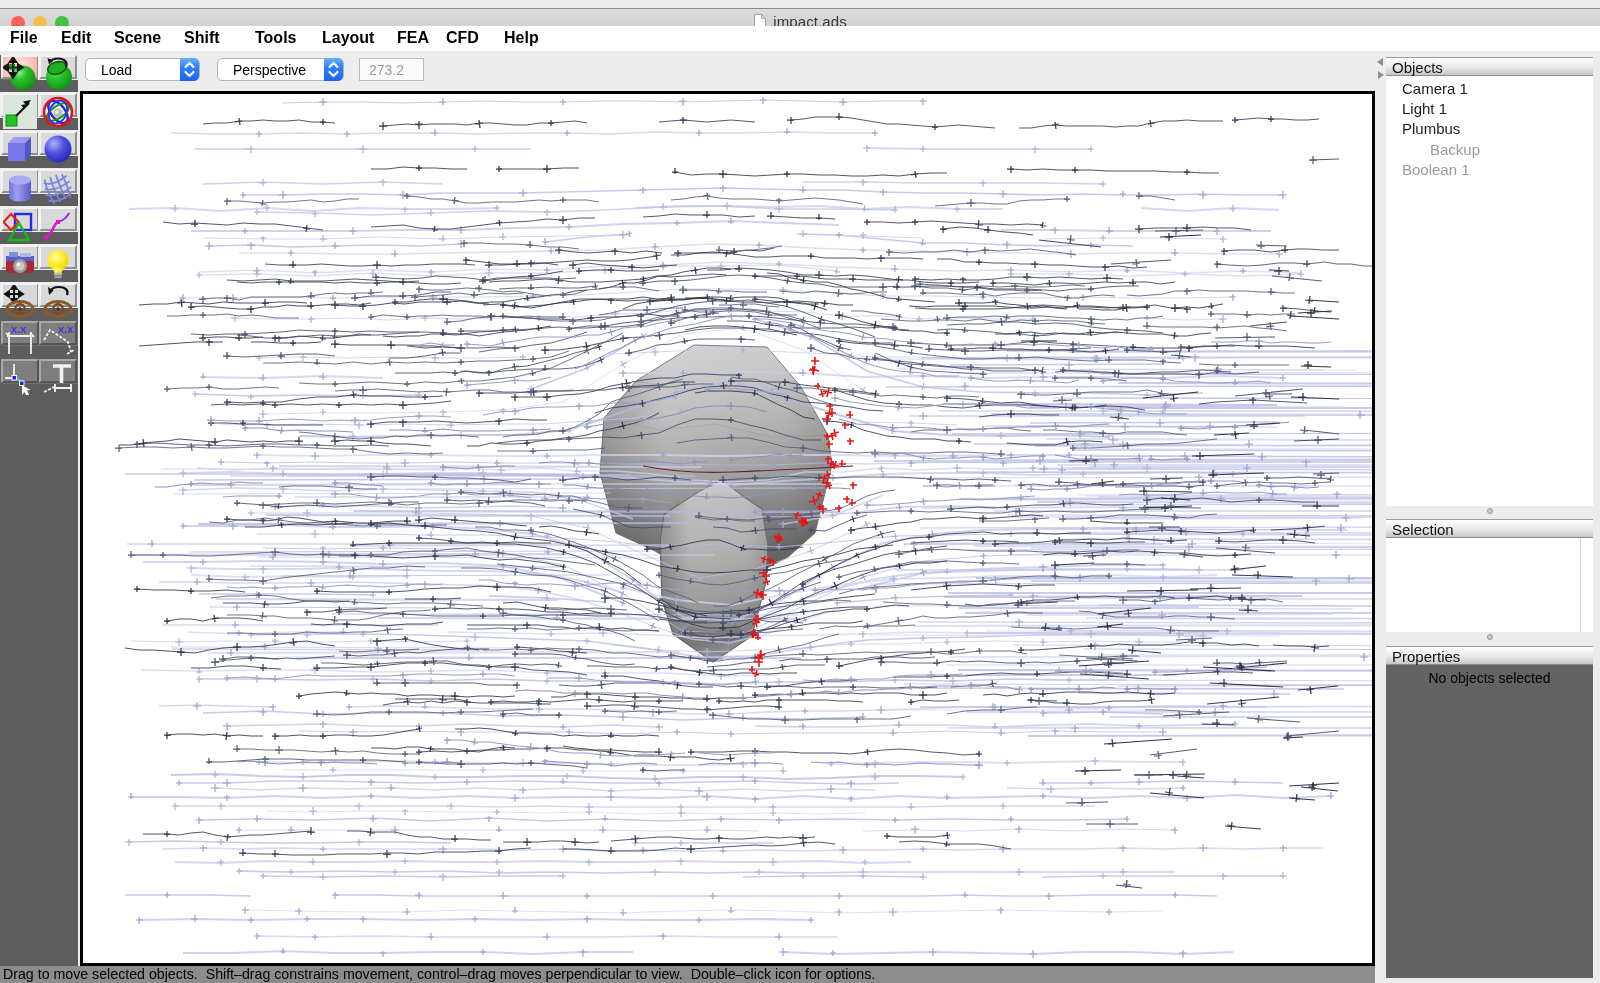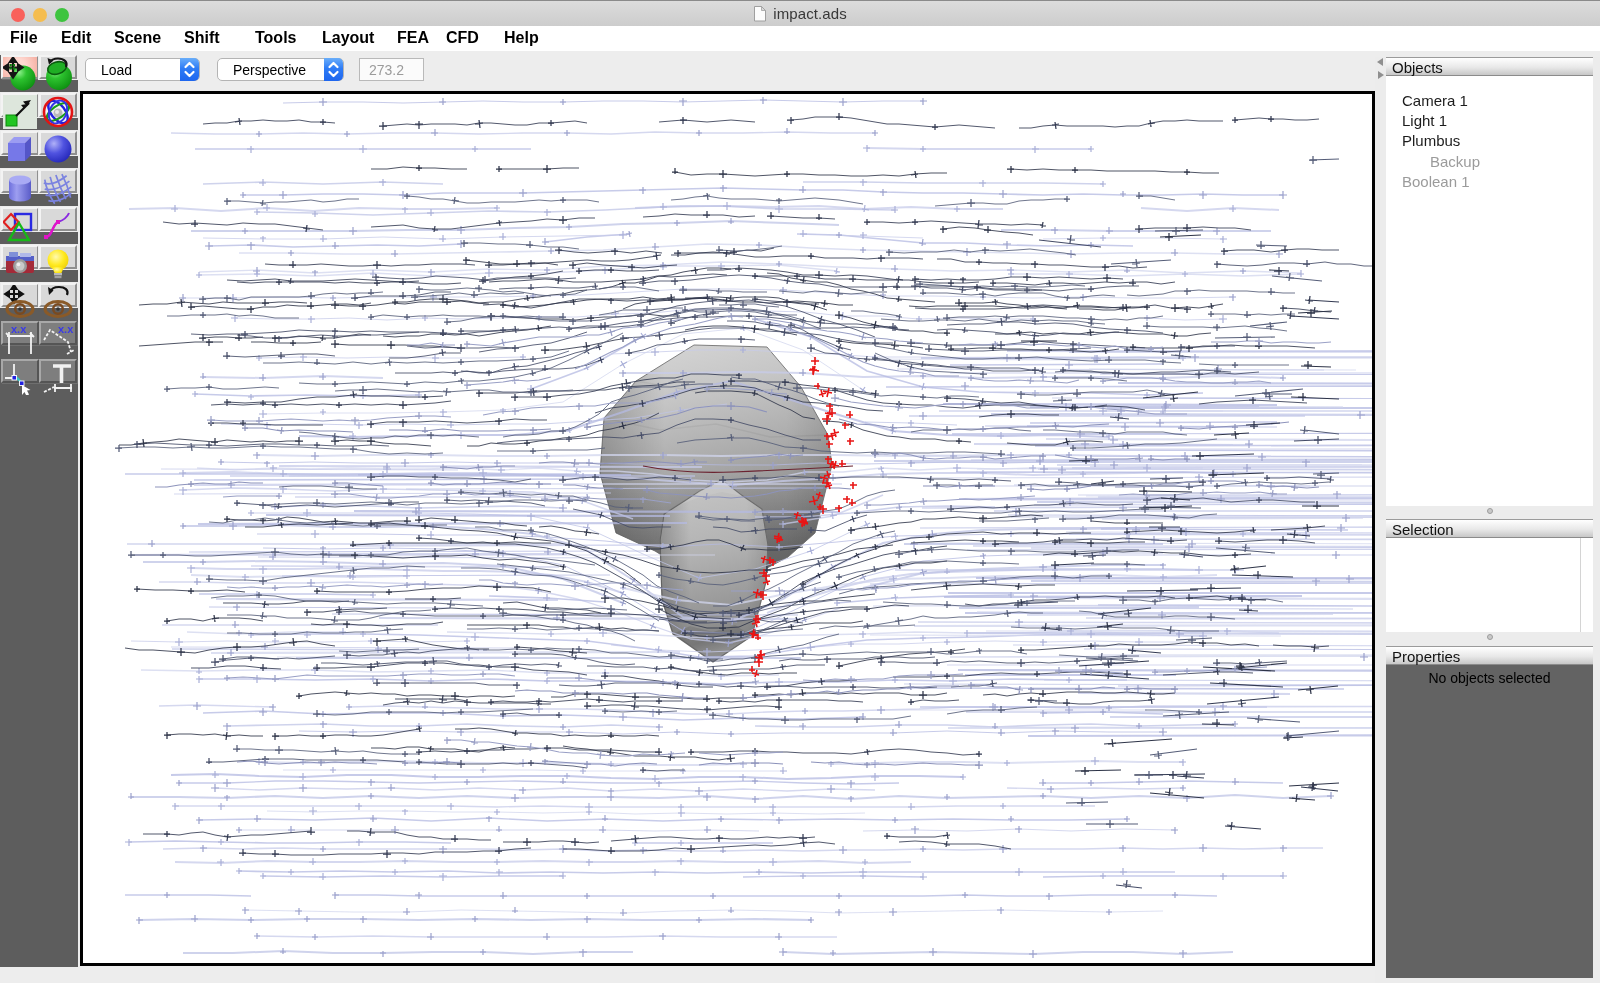--- a/index.html
+++ b/index.html
@@ -1,20 +1,20 @@
 <!DOCTYPE html>
 <html><head>
 <meta charset="utf-8">
 <style>
 * { margin:0; padding:0; box-sizing:border-box; }
 html,body { width:1600px; height:983px; overflow:hidden; font-family:"Liberation Sans", sans-serif; }
 #win { position:relative; width:1600px; height:983px; background:#ededed; }
 
 
-#titlebar { position:absolute; left:0; top:0; width:1600px; height:34px;
+#titlebar { position:absolute; left:0; top:8px; width:1600px; height:34px;
   background:linear-gradient(#dcdcdc,#c8c8c8);
   border-top:1px solid #8a8a8a; border-bottom:1px solid #a9a9a9; }
 .tl { position:absolute; top:7px; width:14px; height:14px; border-radius:50%; }
 #tl-r { left:11px; background:#f9615b; }
 #tl-y { left:33px; background:#f5bd4f; }
 #tl-g { left:55px; background:#3ec43f; }
 #title { position:absolute; top:0; left:0; width:100%; height:25px; text-align:center;
   font-size:15px; line-height:25px; color:#383838; font-weight:500; letter-spacing:0.1px;}
 #docicon { display:inline-block; position:relative; top:3px; width:14px; height:17px; margin-right:6px; }
 
@@ -65,21 +65,21 @@
 #redge { position:absolute; left:1593px; top:57px; width:7px; height:926px; background:#ececec; }
 #rpanel { position:absolute; left:1386px; top:57px; width:171px; height:926px; background:#ffffff; }
 .phead { position:absolute; left:0; width:207px; height:19px;
   background:linear-gradient(#ffffff,#e8e8e8 55%,#c7c7c7);
   border-top:1px solid #9b9b9b; border-bottom:1px solid #8b8b8b;
   font-size:15px; color:#111; padding:1px 0 0 6px; }
 .psplit { position:absolute; left:0; width:207px; background:#ececec; }
 .psplit .dot { position:absolute; left:101px; top:2px; width:6px; height:6px; border-radius:50%;
   background:#c9c9c9; border:1px solid #9d9d9d; }
 #objlist { position:absolute; left:0; top:19px; width:207px; height:430px; background:#fff;
-  font-size:15px; color:#1c1c1c; padding:15px 0 0 16px; line-height:20.2px; }
+  font-size:15px; color:#1c1c1c; padding:3px 0 0 16px; line-height:20.2px; }
 #objlist .dim { color:#9b9b9b;margin-left:28px; }
 #sellist { position:absolute; left:0; top:481px; width:207px; height:94px; background:#fff; }
 #sellist .sb { position:absolute; right:12px; top:0; width:1px; height:94px; background:#d4d4d4; }
 #props { position:absolute; left:0; top:608px; width:207px; height:313px; background:#636363;
   font-size:14px; color:#000; text-align:center; padding-top:5px; }
 #pbottom { position:absolute; left:0; top:921px; width:207px; height:5px; background:#ececec; }
 </style>
 </head>
 <body>
 <div id="win">
@@ -404,20 +404,21 @@
 <path d="M560 372q40 8 90 6t120 -6" stroke="#6b2330" stroke-width="1.2" fill="none"></path>
 <path d="M152 28l7 -1M156 24l1 7M237 28l6 0M240 25l-0 6M332 30l8 0M336 27l-0 8M392 30l8 -1M396 26l1 8M465 29l6 -0M468 26l0 6M296 32l8 0M300 28l-0 8M597 26l7 -0M600 23l0 7M753 23l7 -0M756 19l0 7M849 33l6 0M852 30l-0 6M704 26l7 0M708 23l-0 7M969 31l7 -1M972 28l1 7M1065 30l7 -1M1067 26l1 7M1185 25l6 0M1188 22l-0 6M1149 26l6 0M1152 23l-0 6M108 130l7 -0M112 126l0 7M220 134l7 1M224 131l-1 7M349 135l6 1M352 132l-1 6M413 129l6 -1M416 126l1 6M476 126l8 0M480 122l-0 8M620 121l7 0M624 117l-0 7M733 124l6 -0M736 120l0 6M684 122l7 0M688 118l-0 7M829 128l6 -0M832 125l0 6M892 130l8 1M896 126l-1 8M957 131l6 1M960 128l-1 6M781 128l6 0M784 125l-0 6M1100 134l8 -0M1104 130l0 8M1052 135l8 0M1056 131l-0 8M206 171l7 0M210 167l-0 7M290 171l8 -0M294 167l0 8M445 169l7 -0M448 166l0 7M570 162l8 -1M573 158l1 8M402 171l7 0M406 167l-0 7M640 159l7 1M644 156l-1 7M725 162l6 0M728 159l-0 6M795 164l7 -0M798 161l0 7M893 168l6 0M896 165l-0 6M948 170l7 0M952 167l-0 7M1019 173l7 0M1022 170l-0 7M205 187l6 1M208 184l-1 6M316 188l7 0M320 184l-0 7M445 182l6 -0M448 179l0 6M396 187l7 0M400 183l-0 7M525 176l6 -0M528 173l0 6M493 177l6 0M496 174l-0 6M652 175l7 -0M656 171l0 7M732 181l8 -0M736 177l0 8M813 185l7 1M816 182l-1 7M877 185l6 0M880 183l-0 6M940 183l8 -0M944 179l0 8M1020 184l8 -0M1024 180l0 8M829 185l7 0M832 182l-0 7M193 188l6 -0M196 185l0 6M291 189l6 0M294 186l-0 6M472 186l8 1M476 182l-1 8M557 185l6 -1M560 182l1 6M711 182l6 0M714 179l-0 6M766 185l7 -0M770 181l0 7M865 189l6 0M868 186l-0 6M669 182l6 0M672 179l-0 6M963 190l6 -1M966 186l1 6M1046 189l7 -0M1050 185l0 7M907 189l6 0M910 186l-0 6M429 211l7 1M432 208l-1 7M525 206l6 0M528 204l-0 6M620 204l7 -1M624 200l1 7M700 208l8 0M704 205l-0 8M669 205l6 0M672 202l-0 6M877 215l6 -0M880 212l0 6M941 213l7 -1M944 209l1 7M1036 214l7 -0M1040 210l0 7M1101 215l7 0M1104 212l-0 7M1229 216l6 1M1232 213l-1 6M1197 214l7 0M1200 211l-0 7M177 309l6 -0M180 306l0 6M267 301l7 -1M270 297l1 7M339 303l6 -0M342 300l0 6M141 308l7 0M144 305l-0 7M446 298l8 -1M450 294l1 8M536 294l8 -1M539 289l1 8M393 299l7 0M396 296l-0 7M699 288l7 0M702 285l-0 7M788 299l8 1M793 296l-1 8M645 287l7 0M648 284l-0 7M897 307l6 1M900 304l-1 6M986 314l7 1M990 310l-1 7M861 304l7 0M864 301l-0 7M1166 306l7 -0M1170 303l0 7M189 311l6 0M192 308l-0 6M253 311l6 0M256 308l-0 6M316 311l8 0M320 307l-0 8M460 303l8 -0M464 299l0 8M541 290l7 -1M543 285l1 7M653 281l6 0M656 279l-0 6M428 303l7 0M432 300l-0 7M813 310l6 0M816 307l-0 6M892 312l7 -1M896 308l1 7M988 313l7 0M992 310l-0 7M749 296l6 0M752 293l-0 6M157 329l6 0M160 326l-0 6M125 329l6 0M128 326l-0 6M316 328l8 -0M320 325l0 8M412 327l7 -0M416 324l0 7M284 330l7 0M288 327l-0 7M556 310l7 -1M559 306l1 7M637 292l7 -1M640 288l1 7M701 303l6 1M705 301l-1 6M924 320l8 -0M928 316l0 8M365 447l6 0M368 444l-0 6M477 457l6 1M481 455l-1 6M574 506l5 3M578 505l-3 5M333 444l6 0M336 441l-0 6M685 511l7 -4M686 505l4 7M733 482l5 -2M735 479l2 5M828 457l7 -1M832 454l1 7M653 521l6 0M656 518l-0 6M973 447l7 -1M976 443l1 7M1084 447l7 0M1088 443l-0 7M909 450l7 0M912 446l-0 7M1196 446l8 -0M1200 442l0 8M1132 447l7 0M1136 443l-0 7M179 510l7 1M182 507l-1 7M347 505l6 0M350 502l-0 6M459 513l7 1M463 510l-1 7M654 541l7 -0M658 537l0 7M711 527l6 -2M713 523l2 6M781 515l6 -0M784 512l0 6M599 539l6 0M602 536l-0 6M935 509l7 -1M938 505l1 7M991 504l6 -1M994 500l1 6M1145 504l6 1M1148 501l-1 6M1103 504l7 0M1106 500l-0 7M252 516l7 -1M256 512l1 7M221 518l7 0M224 515l-0 7M413 515l6 0M416 512l-0 6M525 519l7 0M528 516l-0 7M349 515l6 0M352 512l-0 6M717 518l6 -1M720 515l1 6M177 574l7 0M180 570l-0 7M284 573l8 -0M288 569l0 8M339 569l6 -0M342 566l0 6M428 573l8 -0M432 569l0 8M230 574l7 0M234 570l-0 7M591 590l7 1M595 588l-1 7M518 582l7 0M522 578l-0 7M735 588l7 -1M738 584l1 7M681 593l7 0M684 589l-0 7M861 582l6 -0M864 579l0 6M951 580l6 0M954 577l-0 6M1041 580l7 0M1044 576l-0 7M1130 578l7 -1M1134 574l1 7M356 605l8 1M360 601l-1 8M453 607l6 -0M456 604l0 6M513 606l7 0M516 602l-0 7M573 607l6 0M576 604l-0 6M405 608l6 0M408 605l-0 6M693 606l6 -0M696 603l0 6M633 607l6 0M636 604l-0 6M825 608l6 0M828 605l-0 6M980 609l7 0M984 605l-0 7M1065 606l7 -1M1068 603l1 7M945 606l6 0M948 603l-0 6M320 608l7 -1M324 604l1 7M381 608l7 0M384 605l-0 7M453 609l6 1M456 606l-1 6M548 612l8 1M552 608l-1 8M621 615l7 0M624 612l-0 7M692 613l7 0M696 609l-0 7M501 612l7 0M504 608l-0 7M381 657l6 -0M384 654l0 6M461 654l7 -0M464 651l0 7M572 658l7 -0M576 654l0 7M333 658l6 0M336 655l-0 6M669 657l6 -0M672 654l0 6M781 658l6 -1M784 655l1 6M893 660l6 -0M896 657l0 6M605 658l6 0M608 655l-0 6M81 740l6 0M84 737l-0 6M141 742l7 1M145 740l-1 7M224 738l8 -0M228 733l0 8M284 738l8 1M288 734l-1 8M368 745l7 0M372 741l-0 7M440 748l8 0M444 744l-0 8M488 748l8 0M492 744l-0 8M548 745l8 -1M552 741l1 8M633 744l7 -0M636 741l0 7M716 744l8 0M720 740l-0 8M860 742l7 -1M864 738l1 7M801 742l6 0M804 739l-0 6M189 760l7 0M192 756l-0 7M300 760l8 -0M304 756l0 8M412 757l7 -0M416 753l0 7M156 759l7 0M160 755l-0 7M525 757l7 0M528 753l-0 7M604 755l8 0M608 751l-0 8M717 749l7 -1M720 746l1 7M861 750l6 1M864 747l-1 6M1086 681l8 -0M1090 677l0 8M1204 221l8 1M1208 217l-1 8M1021 571l8 -1M1025 566l1 8M1041 520l8 -1M1045 515l1 8M1207 440l8 1M1212 436l-1 8M1124 494l8 -0M1128 490l0 8M1222 206l8 1M1227 202l-1 8M1022 581l8 1M1026 577l-1 8M1100 681l8 1M1104 677l-1 8M1170 481l8 0M1175 477l-0 8M1136 589l8 0M1141 585l-0 8M1155 610l8 -1M1158 605l1 8M1191 177l8 0M1196 173l-0 8M1144 731l8 1M1149 728l-1 8M959 533l8 1M963 529l-1 8M1155 504l8 0M1159 500l-0 8M1073 497l8 -0M1078 493l0 8M1161 516l8 0M1165 511l-0 8M999 367l8 -0M1003 362l0 8M1167 332l8 -0M1171 327l0 8M1015 390l8 -1M1019 385l1 8M1045 556l8 1M1050 552l-1 8M1225 693l8 1M1230 689l-1 8M1129 629l8 0M1134 625l-0 8M968 471l8 -0M972 467l0 8M1113 362l8 -0M1117 358l0 8M472 156l7 0M476 153l-0 7M528 157l7 0M532 154l-0 7M591 159l7 0M595 156l-0 7M647 158l7 0M651 154l-0 7M810 193l7 0M814 189l-0 7M891 193l7 0M894 190l-0 7M564 207l7 0M567 204l-0 7M486 171l7 0M490 168l-0 7M545 173l7 0M549 170l-0 7M1138 157l7 0M1141 154l-0 7M1198 156l7 0M1202 152l-0 7" stroke="#333a52" stroke-width="1.25" fill="none"></path>
 <path d="M333 74l6 0M336 71l-0 6M460 75l8 -0M464 71l0 8M413 75l6 0M416 72l-0 6M636 80l8 0M640 76l-0 8M701 80l6 -0M704 77l0 6M828 81l7 -1M832 77l1 7M589 78l6 0M592 74l-0 6M989 76l6 -0M992 73l0 6M1101 78l6 0M1104 75l-0 6M924 75l7 0M928 72l-0 7M164 215l7 0M168 212l-0 7M224 212l7 -0M228 208l0 7M105 213l7 0M108 209l-0 7M356 205l8 0M360 201l-0 8M441 205l6 -1M444 201l1 6M309 208l6 0M312 205l-0 6M536 190l7 -2M539 186l2 7M608 177l7 -1M612 173l1 7M717 186l6 1M721 183l-1 6M813 205l6 1M816 202l-1 6M909 208l6 -1M912 205l1 6M872 209l7 0M876 205l-0 7M1040 214l8 -1M1043 210l1 8M1125 213l6 -1M1128 209l1 6M1088 214l8 0M1092 210l-0 8M94 209l8 -1M98 205l1 8M179 209l7 0M182 205l-0 7M276 212l7 -0M280 209l0 7M361 208l7 -0M364 204l0 7M248 211l8 0M252 207l-0 8M487 208l6 -1M490 205l1 6M584 204l8 -1M588 200l1 8M417 211l6 0M420 208l-0 6M640 206l7 1M644 203l-1 7M738 209l7 1M742 206l-1 7M878 212l7 -0M882 208l0 7M990 212l7 -1M994 208l1 7M1061 213l6 -0M1064 210l0 6M152 244l7 0M156 240l-0 7M116 244l7 0M120 240l-0 7M237 244l6 1M240 241l-1 6M189 244l7 0M192 241l-0 7M357 240l6 -0M360 236l0 6M453 235l6 -1M455 231l1 6M585 206l7 -1M588 202l1 7M645 204l6 1M648 201l-1 6M728 211l7 2M733 209l-2 7M788 230l8 2M793 227l-2 8M861 239l6 -0M864 236l0 6M752 221l8 0M756 217l-0 8M933 239l6 -1M936 236l1 6M1004 239l7 -1M1007 235l1 7M1088 241l7 1M1092 238l-1 7M123 248l7 -0M126 245l0 7M207 249l6 0M210 246l-0 6M304 251l8 -0M308 247l0 8M248 250l8 0M252 246l-0 8M500 253l7 -1M503 248l1 7M458 256l8 0M462 252l-0 8M668 234l8 1M672 231l-1 8M808 251l8 1M812 247l-1 8M753 247l6 0M756 244l-0 6M906 254l7 0M910 250l-0 7M963 256l6 -0M966 253l0 6M1019 257l6 -1M1022 254l1 6M865 255l6 0M868 251l-0 6M1103 254l7 0M1106 251l-0 7M1172 252l7 -0M1176 248l0 7M1047 253l6 0M1050 250l-0 6M56 350l8 -1M60 345l1 8M128 348l7 0M132 344l-0 7M212 347l8 0M216 343l-0 8M284 347l8 0M288 343l-0 8M248 347l8 0M252 343l-0 8M441 349l6 -0M444 346l0 6M536 333l7 -2M539 328l2 7M669 299l6 1M672 296l-1 6M765 330l6 1M769 328l-1 6M873 347l6 0M876 344l-0 6M740 327l7 0M744 324l-0 7M980 349l7 -2M983 344l2 7M177 426l6 0M180 424l-0 6M248 428l7 -1M252 424l1 7M321 427l7 0M324 423l-0 7M141 425l6 0M144 422l-0 6M368 426l7 0M372 422l-0 7M332 426l7 0M336 422l-0 7M501 438l7 1M504 435l-1 7M585 453l6 -1M587 450l1 6M657 453l6 3M661 451l-3 6M561 455l6 0M564 452l-0 6M789 433l7 -1M792 429l1 7M896 424l8 0M900 421l-0 8M765 436l7 0M768 433l-0 7M1041 429l6 -0M1044 425l0 6M195 431l6 -1M198 428l1 6M338 432l7 0M342 428l-0 7M428 442l7 2M433 439l-2 7M519 465l7 3M524 463l-3 7M285 430l7 0M288 426l-0 7M609 522l6 2M613 520l-2 6M771 463l5 -3M773 459l3 5M843 443l6 -0M846 440l0 6M950 439l7 -0M954 435l0 7M717 490l6 0M720 487l-0 6M1095 437l7 0M1098 434l-0 7M1167 437l6 -1M1170 433l1 6M1041 438l6 0M1044 434l-0 6M1220 434l8 -1M1224 430l1 8M303 449l6 -0M306 446l0 6M411 449l6 -0M414 446l0 6M267 451l6 0M270 447l-0 6M519 457l6 1M523 455l-1 6M590 474l7 1M595 471l-1 7M681 476l7 -0M684 472l0 7M789 453l6 -1M792 450l1 6M482 451l7 0M486 447l-0 7M897 447l6 0M900 444l-0 6M1004 449l7 0M1008 446l-0 7M969 448l6 0M972 445l-0 6M268 461l7 0M272 458l-0 7M349 462l7 -0M352 459l0 7M477 472l6 1M481 470l-1 6M636 534l7 -0M640 530l0 7M748 494l7 -3M751 488l3 7M813 472l6 -1M816 469l1 6M572 515l8 0M576 511l-0 8M988 460l7 0M992 456l-0 7M1068 458l7 1M1072 455l-1 7M1149 461l6 -0M1152 458l0 6M105 497l6 0M108 494l-0 6M51 495l6 0M54 492l-0 6M303 498l6 -0M306 495l0 6M410 493l8 0M414 489l-0 8M231 497l6 0M234 494l-0 6M591 515l6 2M595 512l-2 6M663 516l7 -0M666 513l0 7M716 508l7 -1M720 504l1 7M518 504l8 0M522 501l-0 8M860 492l8 -1M863 488l1 8M932 492l7 1M936 489l-1 7M129 525l7 -1M131 521l1 7M81 527l6 0M84 524l-0 6M260 530l7 0M264 527l-0 7M440 531l7 0M444 528l-0 7M512 534l8 -1M516 529l1 8M705 533l6 -1M708 530l1 6M644 540l7 0M648 536l-0 7M94 558l8 0M98 554l-0 8M150 553l8 -0M154 549l0 8M206 549l8 -1M210 544l1 8M319 545l6 -1M322 542l1 6M290 547l8 0M294 544l-0 8M486 558l8 1M490 554l-1 8M431 553l6 0M434 550l-0 6M613 578l7 1M617 575l-1 7M585 573l6 0M588 570l-0 6M794 565l7 -1M798 561l1 7M865 558l6 -0M868 555l0 6M753 572l7 0M756 568l-0 7M1005 552l6 -0M1008 549l0 6M1116 549l7 0M1120 546l-0 7M935 556l6 0M938 553l-0 6M1228 553l8 1M1232 550l-1 8M261 599l6 1M264 596l-1 6M368 602l8 -0M372 598l0 8M213 602l6 0M216 599l-0 6M501 600l7 0M504 597l-0 7M549 603l7 0M552 599l-0 7M620 605l7 -0M624 601l0 7M716 600l7 -1M719 595l1 7M836 601l8 -0M840 597l0 8M669 601l6 0M672 598l-0 6M956 600l7 0M960 596l-0 7M1064 599l8 1M1068 596l-1 8M140 641l8 1M144 638l-1 8M81 641l7 0M84 638l-0 7M237 642l6 -0M240 639l0 6M333 635l6 -1M336 632l1 6M189 642l7 0M192 639l-0 7M429 639l6 1M433 636l-1 6M525 642l6 -0M528 638l0 6M345 654l6 1M348 652l-1 6M417 654l6 -1M420 651l1 6M524 658l7 1M528 654l-1 7M585 663l7 1M588 660l-1 7M644 665l8 -1M647 660l1 8M1078 414l8 -0M1082 410l0 8M1087 404l8 1M1092 400l-1 8M1025 650l8 -1M1029 645l1 8M1148 341l8 -1M1152 337l1 8M947 248l8 0M951 244l-0 8M1154 574l8 -1M1158 569l1 8M1082 143l8 -0M1086 139l0 8M1153 572l8 0M1157 568l-0 8M998 677l8 -0M1002 673l0 8M1148 475l8 -1M1151 471l1 8M1126 381l8 -0M1130 376l0 8M1230 412l8 -0M1234 407l0 8M1200 644l8 -1M1204 639l1 8M1021 533l8 -1M1024 528l1 8M1226 692l8 -1M1230 688l1 8M1221 271l8 0M1225 267l-0 8M1224 219l8 -0M1228 215l0 8M1056 397l8 0M1061 393l-0 8M1082 698l8 1M1087 694l-1 8M1223 596l8 -1M1227 592l1 8M1087 305l8 -1M1090 300l1 8M1215 303l8 0M1220 299l-0 8M1209 704l8 1M1214 700l-1 8M857 135l7 0M860 132l-0 7M901 136l7 0M905 132l-0 7M380 166l7 0M383 163l-0 7M430 170l7 0M434 166l-0 7M405 222l7 0M408 219l-0 7M504 224l7 0M508 221l-0 7" stroke="#2e3448" stroke-width="1.25" fill="none"></path>
 <path d="M177 109l6 1M180 106l-1 6M141 107l7 0M144 104l-0 7M369 106l7 1M372 103l-1 7M477 106l6 -0M480 103l0 6M321 102l6 0M324 99l-0 6M620 102l7 -1M624 99l1 7M693 106l6 0M696 104l-0 6M884 109l8 -0M888 105l0 8M981 105l6 0M984 102l-0 6M1053 102l7 0M1056 98l-0 7M141 204l7 -0M144 201l0 7M225 202l7 -0M228 198l0 7M285 199l6 -0M288 195l0 6M116 205l7 0M120 202l-0 7M392 194l7 0M396 191l-0 7M333 195l7 0M336 192l-0 7M537 193l6 0M540 190l-0 6M477 201l6 0M480 198l-0 6M633 197l6 1M636 194l-1 6M596 196l8 0M600 192l-0 8M752 199l8 1M756 195l-1 8M896 200l7 -0M900 197l0 7M981 203l6 1M985 201l-1 6M837 199l6 0M840 195l-0 6M1101 197l7 -0M1104 194l0 7M1185 198l7 -0M1188 194l0 7M117 221l6 -0M120 218l0 6M321 223l6 0M324 220l-0 6M404 222l8 0M408 219l-0 8M285 223l6 0M288 220l-0 6M476 223l7 -0M480 219l0 7M560 216l7 -0M564 212l0 7M657 211l7 -0M660 207l0 7M813 222l6 1M817 220l-1 6M920 223l7 1M924 220l-1 7M1005 225l7 0M1008 222l-0 7M860 224l7 0M864 220l-0 7M1161 221l7 0M1164 217l-0 7M1125 220l6 0M1128 217l-0 6M417 222l6 -0M420 219l0 6M486 227l7 0M490 224l-0 7M361 228l7 0M364 224l-0 7M627 218l6 0M630 215l-0 6M683 220l6 1M686 218l-1 6M599 216l6 0M602 212l-0 6M851 226l6 -1M854 222l1 6M949 227l7 0M952 224l-0 7M1005 229l6 1M1009 226l-1 6M1130 233l7 0M1134 230l-0 7M1060 232l7 0M1064 228l-0 7M231 269l6 0M234 265l-0 6M302 269l7 -1M306 265l1 7M375 268l6 -0M378 265l0 6M447 265l6 -0M450 262l0 6M590 221l8 -2M593 216l2 8M680 217l8 1M684 213l-1 8M555 228l6 0M558 225l-0 6M825 258l6 1M829 255l-1 6M932 264l7 -0M936 260l0 7M1022 266l7 -0M1026 262l0 7M1077 267l6 0M1080 265l-0 6M1149 271l6 0M1152 268l-0 6M249 290l6 0M252 287l-0 6M321 290l6 0M324 287l-0 6M375 287l6 -1M378 284l1 6M447 280l6 -1M449 276l1 6M501 259l5 -3M503 255l3 5M591 220l5 -2M593 216l2 5M645 214l6 -0M648 211l0 6M717 225l6 2M721 223l-2 6M554 231l7 0M558 227l-0 7M824 272l7 2M829 270l-2 7M897 280l7 0M900 277l-0 7M1005 284l6 -0M1008 281l0 6M969 284l6 0M972 281l-0 6M123 293l6 -0M126 290l0 6M81 295l6 0M84 292l-0 6M276 296l8 0M280 292l-0 8M360 297l8 1M364 294l-1 8M445 298l7 0M448 295l-0 7M598 291l8 -1M601 287l1 8M542 294l7 0M546 291l-0 7M766 298l7 0M770 294l-0 7M837 303l6 0M840 300l-0 6M710 294l8 0M714 290l-0 8M990 300l8 -0M994 295l0 8M1075 299l7 2M1079 296l-2 7M934 300l8 0M938 297l-0 8M249 342l7 1M252 339l-1 7M344 341l7 0M348 338l-0 7M476 337l7 -0M480 333l0 7M572 294l7 -2M575 289l2 7M692 292l7 2M697 289l-2 7M860 336l8 0M864 332l-0 8M1016 339l7 0M1020 336l-0 7M104 353l8 -1M108 349l1 8M177 352l6 -0M180 349l0 6M267 355l7 0M270 352l-0 7M32 354l7 0M36 351l-0 7M447 357l6 0M450 354l-0 6M644 344l7 -1M648 340l1 7M717 354l7 0M720 351l-0 7M788 359l7 -0M792 355l0 7M915 360l7 0M918 356l-0 7M1040 352l7 -1M1044 348l1 7M987 354l6 0M990 351l-0 6M262 393l8 0M266 390l-0 8M416 399l8 -1M420 395l1 8M472 401l7 1M476 398l-1 7M542 413l8 1M546 410l-1 8M375 398l6 0M378 395l-0 6M641 425l6 0M644 422l-0 6M612 422l7 0M616 418l-0 7M725 420l6 -1M728 417l1 6M682 426l7 0M686 422l-0 7M892 392l7 -0M896 388l0 7M850 391l7 0M854 388l-0 7M990 391l7 -1M994 387l1 7M1103 393l7 0M1106 389l-0 7M935 391l7 0M938 388l-0 7M1158 389l7 -1M1162 385l1 7M1229 389l6 -0M1232 386l0 6M1131 392l6 0M1134 389l-0 6M230 409l7 -0M234 405l0 7M302 409l7 0M306 405l-0 7M393 409l7 -0M396 406l0 7M483 407l7 -0M486 403l0 7M176 411l7 0M180 408l-0 7M681 424l6 -1M684 421l1 6M825 417l6 0M828 414l-0 6M932 418l7 -1M936 414l1 7M1058 415l8 -0M1062 411l0 8M771 419l6 0M774 416l-0 6M193 425l6 1M196 423l-1 6M291 432l7 -0M294 428l0 7M445 436l6 0M448 433l-0 6M529 464l6 3M533 462l-3 6M655 508l6 -2M657 503l2 6M739 467l6 -4M740 462l4 6M794 442l7 -3M797 437l3 7M949 425l6 -0M952 423l0 6M1004 424l7 -0M1008 421l0 7M1089 423l6 1M1092 420l-1 6M976 425l7 0M980 421l-0 7M77 461l6 0M80 458l-0 6M188 458l8 -0M192 454l0 8M237 460l7 -0M240 457l0 7M45 461l7 0M48 457l-0 7M285 461l6 -0M288 458l0 6M349 457l6 -0M352 454l0 6M412 458l8 1M416 455l-1 8M605 487l6 1M608 484l-1 6M669 485l6 -1M671 481l1 6M732 471l7 -2M735 466l2 7M573 481l6 0M576 478l-0 6M844 456l7 -1M848 452l1 7M925 457l7 0M928 454l-0 7M1021 457l7 -0M1024 453l0 7M812 460l8 0M816 456l-0 8M447 474l6 1M450 471l-1 6M537 490l6 1M541 488l-1 6M644 519l8 0M648 515l-0 8M716 496l7 -3M718 490l3 7M789 476l6 -1M791 472l1 6M897 469l6 0M900 466l-0 6M753 483l6 0M756 480l-0 6M1041 470l6 -0M1044 467l0 6M176 487l8 0M180 483l-0 8M267 477l7 -1M270 473l1 7M123 485l7 0M126 481l-0 7M428 477l7 1M433 474l-1 7M518 496l7 2M523 494l-2 7M699 527l6 -3M701 523l3 6M627 546l6 0M630 543l-0 6M789 494l6 -1M792 491l1 6M897 487l7 -0M900 483l0 7M968 482l7 -0M972 478l0 7M1023 482l6 0M1026 479l-0 6M173 501l6 -0M176 498l0 6M269 508l6 1M272 505l-1 6M364 510l8 1M368 506l-1 8M524 515l8 0M528 511l-0 8M668 518l7 -1M671 514l1 7M636 519l7 0M640 516l-0 7M861 511l7 0M864 507l-0 7M941 509l6 -0M944 506l0 6M1069 507l6 0M1072 505l-0 6M1165 506l7 0M1168 503l-0 7M1036 506l8 0M1040 502l-0 8M177 522l7 1M180 518l-1 7M248 526l7 1M252 522l-1 7M477 526l6 0M480 523l-0 6M416 519l8 0M420 515l-0 8M621 566l6 1M625 564l-1 6M692 557l7 -2M695 552l2 7M585 561l7 0M588 558l-0 7M812 527l8 -1M815 523l1 8M921 520l7 -1M924 516l1 7M1017 520l7 2M1021 518l-2 7M1124 523l8 -0M1128 519l0 8M189 540l6 0M192 537l-0 6M301 536l7 -1M304 533l1 7M429 535l6 0M432 532l-0 6M493 534l6 -0M496 531l0 6M669 539l7 -0M672 535l0 7M604 539l7 0M608 536l-0 7M781 532l6 -1M784 529l1 6M973 534l6 -0M976 531l0 6M1084 536l8 1M1088 532l-1 8M300 557l7 -0M304 553l0 7M445 556l6 0M448 553l-0 6M493 555l6 0M496 552l-0 6M605 563l6 1M608 561l-1 6M716 560l7 -0M720 556l0 7M844 558l7 0M848 554l-0 7M893 557l6 -1M896 554l1 6M668 564l8 0M672 560l-0 8M1037 562l7 -0M1040 559l0 7M303 618l6 -0M306 615l0 6M375 618l6 -0M378 615l0 6M230 620l7 0M234 616l-0 7M573 618l6 0M576 615l-0 6M519 617l6 0M522 614l-0 6M698 626l8 0M702 622l-0 8M771 625l6 0M774 623l-0 6M626 621l7 0M630 618l-0 7M915 616l7 -0M918 612l0 7M1113 618l6 0M1116 615l-0 6M192 656l8 -0M196 652l0 8M248 657l8 -1M252 653l1 8M319 660l6 0M322 657l-0 6M150 655l7 0M154 651l-0 7M1179 299l8 -0M1183 295l0 8M1172 625l8 1M1176 621l-1 8M1092 621l8 -1M1096 617l1 8M952 607l8 0M956 603l-0 8M1159 453l8 1M1163 450l-1 8M1062 681l8 -0M1066 677l0 8M994 709l8 -0M999 704l0 8M1092 261l8 1M1097 257l-1 8M1015 563l8 1M1019 559l-1 8M1201 643l8 -1M1205 638l1 8M1182 303l8 -1M1186 298l1 8M1174 152l8 0M1178 147l-0 8M1023 730l8 0M1027 726l-0 8M1160 243l8 -0M1164 239l0 8M1105 546l8 -0M1109 542l0 8M1226 66l8 -0M1230 62l0 8M1089 137l8 -0M1093 133l0 8M975 306l8 -0M979 302l0 8M1203 183l8 1M1207 179l-1 8M1071 662l8 -1M1075 657l1 8M1217 336l8 1M1222 332l-1 8M1183 233l8 -1M1187 228l1 8M1084 412l8 0M1088 408l-0 8M1234 381l8 -0M1238 377l0 8M1049 170l8 -1M1053 165l1 8M378 149l7 0M381 146l-0 7M443 151l7 0M447 147l-0 7M328 203l7 0M332 200l-0 7M388 201l7 0M391 197l-0 7M833 190l7 0M837 187l-0 7M928 192l7 0M932 189l-0 7M633 156l7 0M636 152l-0 7M803 158l7 0M806 155l-0 7M899 156l7 0M902 153l-0 7" stroke="#555d78" stroke-width="1.25" fill="none"></path>
 <path d="M316 202l7 0M320 198l-0 7M268 204l7 0M272 200l-0 7M445 194l6 -0M448 190l0 6M509 193l6 -1M512 189l1 6M588 187l7 -0M592 184l0 7M701 186l6 1M705 184l-1 6M796 193l8 -0M800 189l0 8M556 189l7 0M560 185l-0 7M876 195l7 1M880 192l-1 7M941 196l6 0M944 193l-0 6M1005 195l6 -0M1008 192l0 6M828 192l8 0M832 188l-0 8M158 240l7 0M162 237l-0 7M249 237l6 -0M252 234l0 6M357 239l7 0M360 235l-0 7M429 236l7 -1M432 232l1 7M518 232l8 -0M522 228l0 8M609 223l6 -0M612 220l0 6M663 222l6 0M666 219l-0 6M734 228l8 1M738 225l-1 8M806 233l8 0M810 229l-0 8M483 235l6 0M486 232l-0 6M914 228l8 -1M918 224l1 8M1041 236l7 0M1044 233l-0 7M193 244l6 0M196 242l-0 6M249 242l6 1M252 239l-1 6M417 236l6 -0M420 233l0 6M515 233l7 -0M518 229l0 7M375 237l6 0M378 234l-0 6M682 230l8 1M687 227l-1 8M809 234l6 0M812 231l-0 6M879 236l6 1M882 233l-1 6M949 241l7 1M952 238l-1 7M374 254l8 0M378 250l-0 8M429 254l7 0M432 251l-0 7M572 242l8 -1M576 238l1 8M698 238l8 1M702 234l-1 8M789 249l7 0M792 245l-0 7M537 244l7 0M540 241l-0 7M861 251l6 1M864 248l-1 6M914 251l8 -0M918 247l0 8M987 250l7 0M990 247l-0 7M824 249l8 0M828 245l-0 8M1131 252l6 -0M1134 249l0 6M1095 253l7 0M1098 250l-0 7M195 262l7 -0M198 258l0 7M140 262l7 0M144 258l-0 7M356 259l7 -1M359 255l1 7M429 254l6 -0M432 251l0 6M626 207l8 -1M629 203l1 8M735 224l7 3M739 222l-3 7M554 222l7 0M558 219l-0 7M878 257l8 0M882 253l-0 8M987 255l7 -0M990 252l0 7M842 255l7 0M846 251l-0 7M1077 258l7 0M1080 254l-0 7M1041 256l6 0M1044 253l-0 6M403 278l6 0M406 276l-0 6M459 275l6 -0M462 271l0 6M515 267l6 -2M517 263l2 6M599 248l6 -1M601 244l1 6M655 245l7 0M658 242l-0 7M542 259l7 0M546 255l-0 7M781 265l6 1M784 262l-1 6M837 270l6 1M840 267l-1 6M949 276l7 -0M952 273l0 7M724 254l8 0M728 250l-0 8M1032 279l8 1M1036 276l-1 8M1131 277l7 0M1134 273l-0 7M977 276l6 0M980 273l-0 6M369 279l6 0M372 276l-0 6M429 273l7 -1M431 269l1 7M513 254l6 -2M515 250l2 6M620 221l8 -1M623 216l1 8M585 229l7 0M588 225l-0 7M753 252l7 3M758 250l-3 7M705 231l7 0M708 228l-0 7M812 268l7 2M817 266l-2 7M884 273l7 0M888 270l-0 7M956 277l7 1M960 273l-1 7M789 264l6 0M792 261l-0 6M1029 279l7 0M1032 276l-0 7M1112 280l8 0M1116 277l-0 8M123 351l6 0M126 348l-0 6M231 351l6 -0M234 348l0 6M51 350l7 0M54 347l-0 7M483 345l6 -0M486 342l0 6M554 342l7 -1M558 338l1 7M645 326l6 0M648 323l-0 6M349 383l6 -0M352 380l0 6M284 383l8 0M288 379l-0 8M509 383l7 -0M512 380l0 7M589 384l6 0M592 381l-0 6M476 386l7 0M480 382l-0 7M669 384l6 -0M672 381l0 6M732 384l7 0M736 380l-0 7M844 385l7 1M848 382l-1 7M909 386l6 0M912 383l-0 6M636 386l7 0M640 382l-0 7M1037 390l6 -0M1040 387l0 6M1116 388l7 -0M1120 385l0 7M972 388l7 0M976 384l-0 7M1244 385l7 1M1248 382l-1 7M1181 384l6 0M1184 381l-0 6M193 412l6 1M196 409l-1 6M305 410l6 -0M308 406l0 6M151 409l6 0M154 406l-0 6M402 407l8 1M406 403l-1 8M361 406l6 0M364 403l-0 6M515 420l6 2M519 418l-2 6M668 437l7 -1M672 433l1 7M767 426l6 -2M769 422l2 6M725 436l6 0M728 433l-0 6M921 413l6 -0M924 410l0 6M976 410l7 -1M980 406l1 7M864 415l7 0M868 411l-0 7M1088 405l7 1M1092 402l-1 7M1173 406l6 -0M1176 403l0 6M1060 406l8 0M1064 403l-0 8M317 520l6 0M320 517l-0 6M397 522l6 0M400 519l-0 6M477 521l6 0M480 518l-0 6M253 518l6 0M256 515l-0 6M637 529l7 -0M640 525l0 7M165 564l6 -0M168 561l0 6M128 568l8 0M132 564l-0 8M308 560l7 -1M311 556l1 7M381 554l6 -1M384 551l1 6M260 561l8 0M264 557l-0 8M489 563l5 1M493 561l-1 5M429 560l6 0M432 557l-0 6M741 565l7 -0M744 562l0 7M136 565l7 0M140 561l-0 7M291 570l6 -1M294 567l1 6M346 568l8 -1M350 563l1 8M403 573l6 0M406 570l-0 6M473 571l6 1M476 568l-1 6M571 574l6 1M574 572l-1 6M626 577l8 -1M630 572l1 8M697 573l6 -1M699 570l1 6M850 569l7 -0M854 565l0 7M934 569l8 0M938 565l-0 8M991 567l6 -0M994 564l0 6M795 568l7 0M798 565l-0 7M1172 569l7 -1M1176 565l1 7M1130 569l7 0M1134 565l-0 7M318 589l8 0M322 585l-0 8M430 591l7 0M434 588l-0 7M290 589l7 0M294 585l-0 7M514 591l8 -1M518 587l1 8M654 592l7 -0M658 588l0 7M767 593l6 0M770 590l-0 6M613 590l6 0M616 587l-0 6M907 590l7 -1M909 586l1 7M473 621l6 0M476 618l-0 6M417 620l6 0M420 617l-0 6M179 665l7 -0M182 662l0 7M277 666l6 0M280 663l-0 6M123 668l6 0M126 664l-0 6M374 670l8 0M378 666l-0 8M445 669l6 -0M448 666l0 6M333 668l6 0M336 665l-0 6M557 676l6 0M560 673l-0 6M1079 385l8 -0M1083 381l0 8M1075 434l8 -0M1079 430l0 8M1024 569l8 -0M1028 564l0 8M1040 790l8 1M1044 786l-1 8M1231 346l8 -0M1235 342l0 8M984 145l8 1M988 141l-1 8M1098 460l8 1M1102 456l-1 8M931 511l8 -0M935 506l0 8M1005 463l8 -1M1009 458l1 8M1032 323l8 1M1036 319l-1 8M289 183l7 0M293 180l-0 7M398 186l7 0M402 182l-0 7M1131 170l7 0M1134 167l-0 7M1220 170l7 0M1224 166l-0 7" stroke="#454c67" stroke-width="1.25" fill="none"></path>
 <path d="M357 251l6 1M360 248l-1 6M416 250l7 -2M419 245l2 7M525 239l7 -2M527 235l2 7M381 250l6 0M384 247l-0 6M717 232l7 2M721 229l-2 7M776 242l7 2M781 239l-2 7M669 225l6 0M672 222l-0 6M909 250l6 -1M912 247l1 6M993 251l6 -0M996 248l0 6M1065 255l6 0M1068 252l-0 6M1172 247l8 0M1176 244l-0 8M429 287l7 -1M431 283l1 7M381 291l7 0M384 288l-0 7M549 248l6 -3M550 243l3 6M645 223l7 -1M648 219l1 7M705 234l5 2M709 232l-2 5M765 260l6 3M769 259l-3 6M825 278l6 1M828 275l-1 6M944 286l7 1M948 283l-1 7M885 284l6 0M888 281l-0 6M1077 285l6 0M1080 282l-0 6M1149 289l6 -0M1152 285l0 6M1017 287l6 0M1020 284l-0 6M173 327l7 -0M176 323l0 7M268 326l8 0M272 323l-0 8M332 322l7 -0M336 318l0 7M124 326l8 0M128 322l-0 8M429 317l7 -0M432 314l0 7M493 312l7 -0M496 309l0 7M589 303l6 -2M591 299l2 6M684 298l7 1M689 295l-1 7M621 295l6 0M624 292l-0 6M812 313l8 1M816 309l-1 8M877 310l6 -0M880 307l0 6M748 304l8 0M752 300l-0 8M1053 317l6 1M1056 315l-1 6M1005 313l7 0M1008 309l-0 7M193 402l6 0M196 399l-0 6M290 403l7 1M294 400l-1 7M360 400l7 -0M364 396l0 7M248 400l7 0M252 397l-0 7M500 404l7 -1M504 400l1 7M557 405l6 0M560 403l-0 6M458 405l7 0M462 401l-0 7M697 417l7 -0M700 414l0 7M669 418l6 0M672 415l-0 6M837 408l7 -1M840 404l1 7M934 404l7 -0M938 400l0 7M781 411l7 0M784 408l-0 7M1061 401l6 1M1064 398l-1 6M1117 399l7 -0M1120 395l0 7M1187 399l7 1M1190 396l-1 7M189 494l6 0M192 491l-0 6M236 493l7 1M240 490l-1 7M321 491l6 -0M324 488l0 6M429 489l6 0M432 487l-0 6M488 492l8 0M492 488l-0 8M561 491l7 -0M564 488l0 7M692 497l8 -1M696 493l1 8M788 495l8 -1M792 491l1 8M908 486l8 -1M912 482l1 8M729 496l7 0M732 493l-0 7M189 585l7 0M192 581l-0 7M317 581l7 -0M320 578l0 7M397 580l6 -0M400 577l0 6M141 584l6 0M144 581l-0 6M492 584l7 -0M496 580l0 7M589 588l6 0M592 586l-0 6M669 588l7 -1M672 584l1 7M765 585l7 0M768 582l-0 7M844 581l8 0M848 577l-0 8M1005 577l7 -0M1008 574l0 7M972 577l7 0M976 573l-0 7M1101 577l6 -0M1104 574l0 6M1149 575l6 -0M1152 572l0 6M1069 578l6 0M1072 575l-0 6M388 648l7 1M392 644l-1 7M444 653l8 1M448 649l-1 8M514 660l8 1M518 657l-1 8M585 660l6 -1M588 657l1 6M361 646l7 0M364 643l-0 7M669 659l6 -0M672 656l0 6" stroke="#9aa0c6" stroke-width="1.25" fill="none"></path>
 <path d="M194 336l7 1M199 333l-1 7M159 334l6 0M162 331l-0 6M339 337l6 -0M342 333l0 6M447 336l7 -0M450 333l0 7M555 327l6 -1M558 323l1 6M644 312l8 -0M648 308l0 8M501 333l7 0M504 329l-0 7M807 333l7 1M810 330l-1 7M897 335l6 -0M900 332l0 6M969 332l7 -1M972 328l1 7M1149 333l6 -0M1152 330l0 6M1095 334l6 0M1098 331l-0 6M393 374l7 -1M395 370l1 7M357 373l7 0M360 370l-0 7M488 369l8 1M492 365l-1 8M609 368l6 -1M611 365l1 6M705 361l6 1M708 359l-1 6M645 366l6 0M648 363l-0 6M837 363l6 1M841 361l-1 6M897 363l7 0M900 360l-0 7M956 362l7 0M960 359l-0 7M789 360l7 0M792 357l-0 7M1004 365l7 0M1008 361l-0 7M1052 365l8 -1M1056 360l1 8M1101 365l6 0M1104 362l-0 6M1065 365l6 0M1068 361l-0 6M105 390l6 -0M108 387l0 6M249 389l6 0M252 386l-0 6M381 390l7 -0M384 386l0 7M453 390l7 0M456 387l-0 7M345 389l6 0M348 386l-0 6M501 392l6 1M505 390l-1 6M620 403l7 1M624 399l-1 7M729 394l6 0M732 391l-0 6M560 396l7 0M564 392l-0 7M872 392l7 -1M876 388l1 7M981 395l6 0M984 392l-0 6M944 395l7 0M948 391l-0 7M1065 392l6 -1M1068 389l1 6M1125 387l6 0M1128 384l-0 6M1208 393l7 1M1212 390l-1 7M1173 391l7 0M1176 387l-0 7M489 599l7 -0M492 596l0 7M596 603l8 1M600 599l-1 8M704 600l8 -0M708 596l0 8M753 598l6 1M756 595l-1 6M824 594l7 -1M827 589l1 7M657 604l7 0M660 600l-0 7M932 595l8 1M937 592l-1 8M885 591l7 0M888 588l-0 7M992 595l7 -0M996 591l0 7M945 595l6 0M948 593l-0 6M1088 595l7 0M1092 592l-0 7M1041 595l6 0M1044 592l-0 6M178 668l7 0M182 665l-0 7M235 668l7 0M238 665l-0 7M360 668l7 -0M364 664l0 7M319 669l6 0M322 666l-0 6M501 670l7 0M504 667l-0 7M459 667l6 0M462 665l-0 6M668 669l8 -0M672 665l0 8M781 670l6 0M784 668l-0 6M892 671l8 0M896 667l-0 8" stroke="#8d93bb" stroke-width="1.25" fill="none"></path>
 <path d="M726 276l8 0M730 272l-0 8M728 267l8 0M732 263l-0 8M727 275l9 2M732 272l-2 9M736 301l7 -2M738 296l2 7M731 292l6 0M735 289l-0 6M740 297l9 2M746 294l-2 9M742 319l8 2M747 316l-2 8M744 319l9 0M749 314l-0 9M743 312l7 0M747 309l-0 7M739 325l9 0M744 321l-0 9M748 340l8 -2M751 335l2 8M741 342l7 0M744 339l-0 7M743 350l7 0M746 347l-0 7M745 343l7 -2M748 339l2 7M744 369l7 2M749 367l-2 7M742 365l7 0M745 362l-0 7M748 370l8 2M753 367l-2 8M746 370l7 0M750 367l-0 7M737 383l8 2M742 381l-2 8M741 382l7 -2M744 377l2 7M742 393l7 -2M745 388l2 7M739 389l9 0M744 384l-0 9M726 408l9 -2M730 402l2 9M734 413l6 0M737 410l-0 6M735 415l9 0M740 411l-0 9M733 400l7 2M737 398l-2 7M715 427l9 0M719 423l-0 9M711 420l7 2M715 418l-2 7M717 427l8 2M723 424l-2 8M716 428l9 2M721 424l-2 9M691 444l8 2M696 441l-2 8M694 444l6 2M698 442l-2 6M691 442l8 2M696 439l-2 8M686 468l7 0M690 465l-0 7M684 466l7 0M687 463l-0 7M678 464l7 2M682 462l-2 7M680 489l7 -2M683 484l2 7M679 482l8 0M683 478l-0 8M676 479l8 0M681 475l-0 8M675 501l9 0M680 497l-0 9M675 501l7 0M678 497l-0 7M670 498l9 2M675 495l-2 9M669 530l8 -2M672 525l2 8M670 525l8 0M673 521l-0 8M671 525l7 0M675 521l-0 7M668 540l7 2M672 537l-2 7M672 544l6 0M675 540l-0 6M666 539l9 2M671 535l-2 9M674 561l8 0M678 556l-0 8M675 562l7 -2M677 557l2 7M672 563l8 2M677 560l-2 8M671 568l9 0M676 564l-0 9M666 576l6 0M669 572l-0 6M669 579l7 2M674 576l-2 7M756 370l7 0M759 366l-0 7M759 331l7 0M762 328l-0 7M767 391l7 0M770 388l-0 7M760 405l7 0M764 402l-0 7M764 347l7 0M767 344l-0 7M763 321l7 0M767 317l-0 7M766 409l7 0M769 405l-0 7M752 414l7 0M756 411l-0 7" stroke="#e81414" stroke-width="1.6" fill="none"></path>
 </svg>
     </div>
+  <div id="status">Drag to move selected objects.&nbsp; Shift–drag constrains movement, control–drag moves perpendicular to view.&nbsp; Double–click icon for options.</div>
   <div id="rstrip">
       <div class="arr-l"></div>
       <div class="arr-r"></div>
     </div>
   <div id="redge"></div>
   <div id="rpanel">
     <div class="phead" style="top:0;">Objects</div>
     <div id="objlist">Camera 1<br>Light 1<br>Plumbus<br><span class="dim">Backup<br>Boolean 1</span></div>
     <div class="psplit" style="top:449px; height:13px;">
         <div class="dot"></div>

